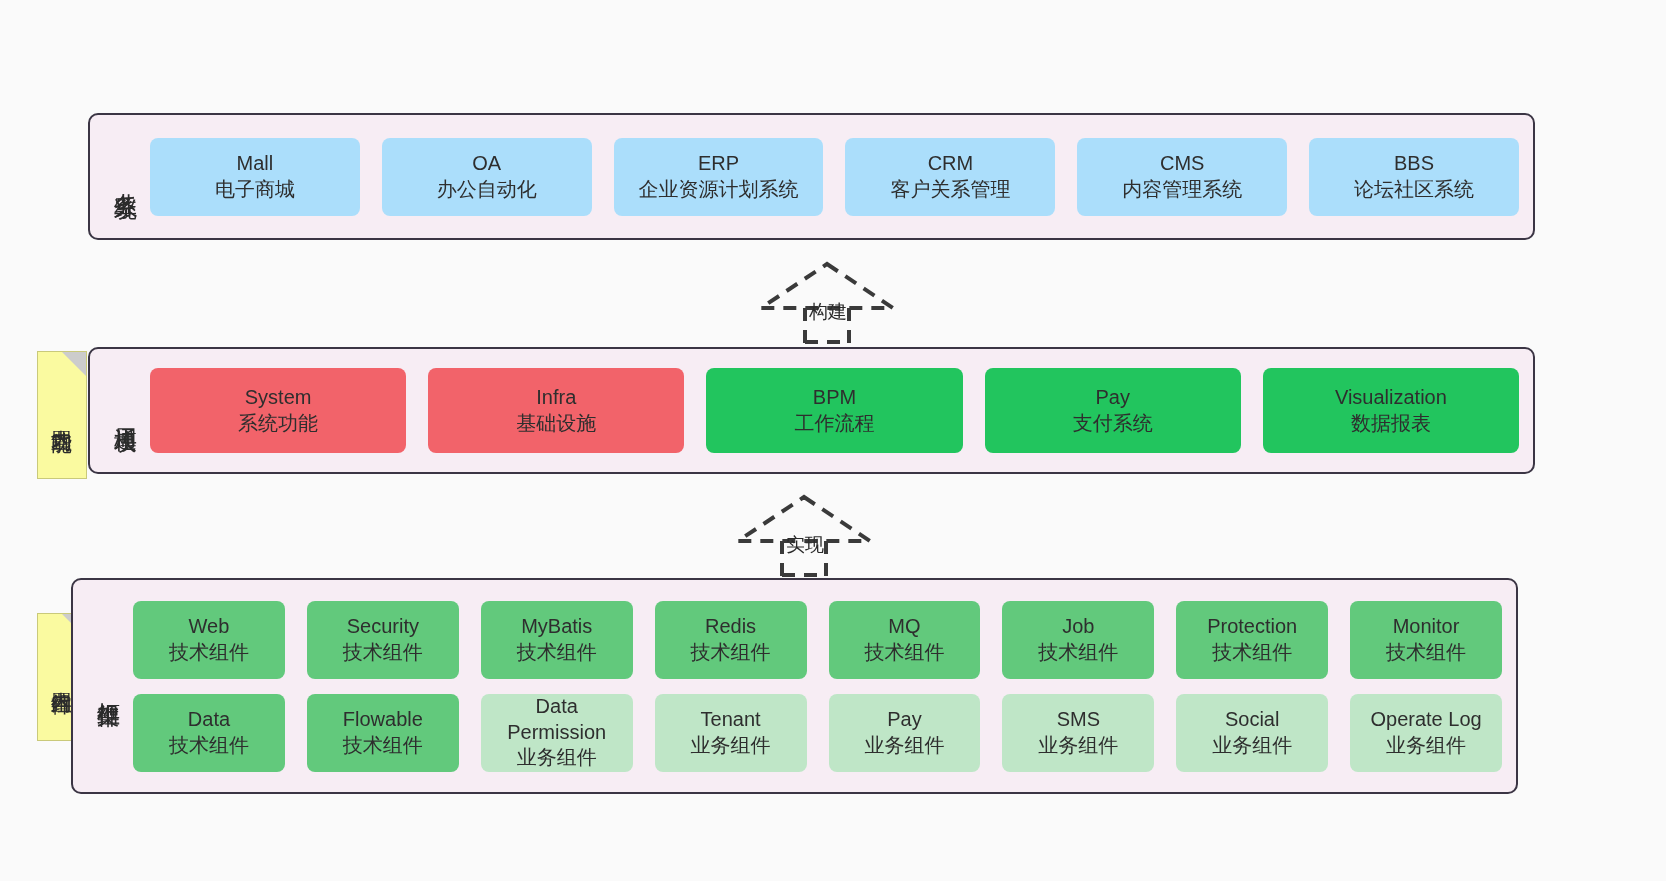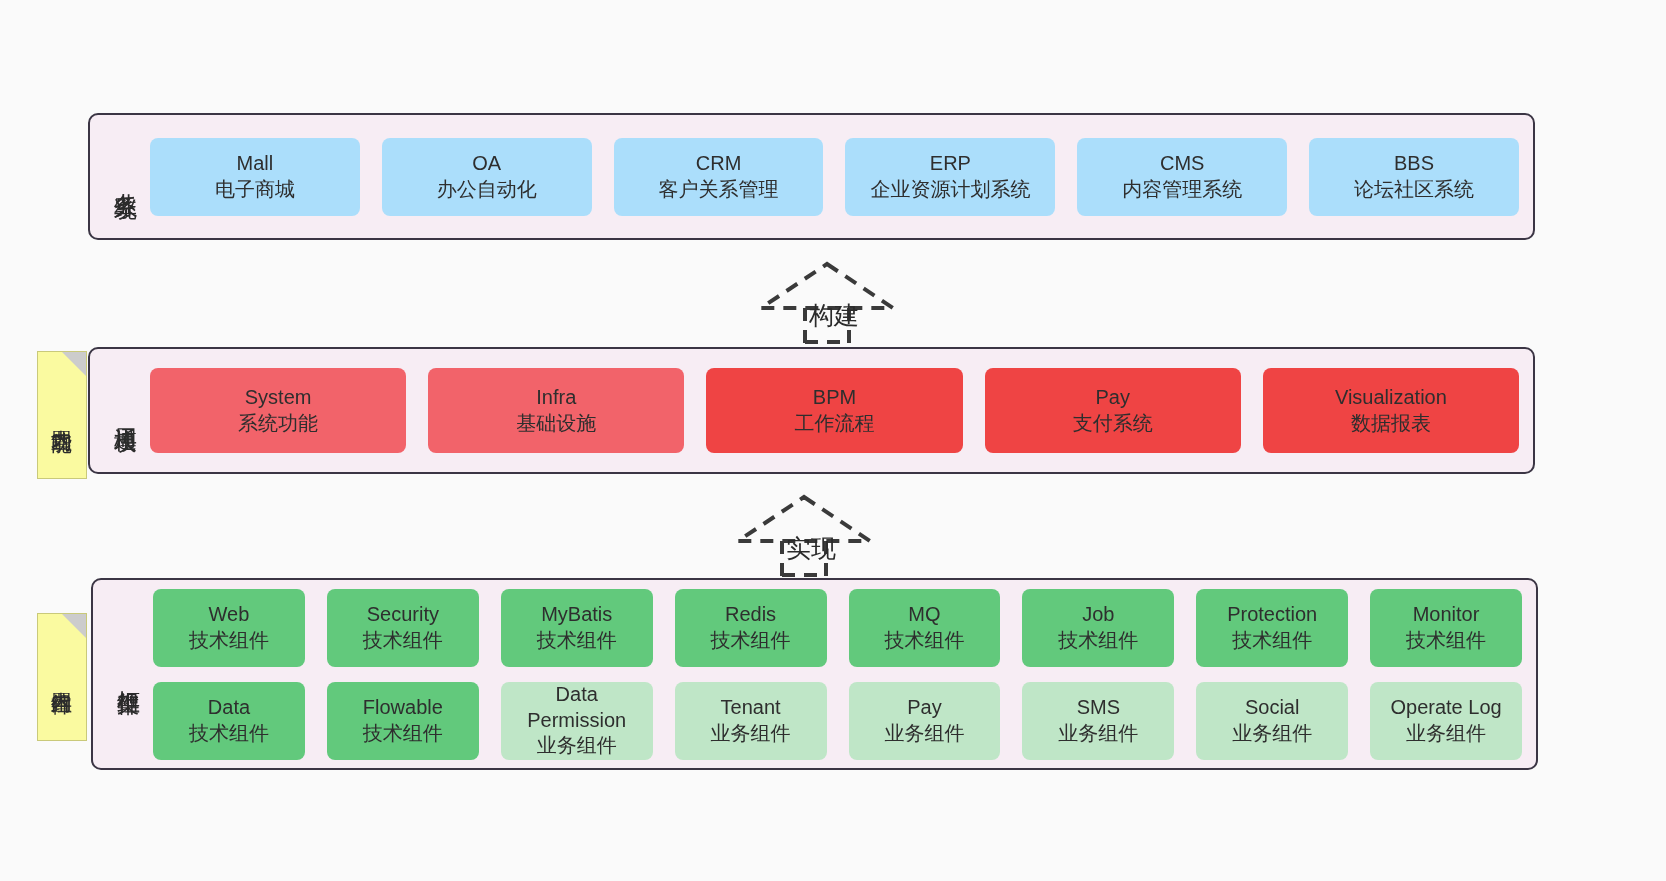--- a/index.html
+++ b/index.html
@@ -83,21 +83,21 @@
   .card .sub { display: block; text-align: center; }
 
   
   .layer-biz .card  { height: 78px; }
   .layer-mod .card  { height: 85px; }
   .layer-fw  .card  { height: 78px; }
 
   
   .c-blue       { background: #ABDEFB; }
   .c-red        { background: #F2636A; }
-  .c-pink       { background: #ef4444; }
+  .c-pink       { background: #22c55e; }
   .c-green      { background: #62C97C; }
   .c-greenlight { background: #BFE6C7; }
 
   
   .note {
     position: absolute;
     box-sizing: border-box;
     background: #FAFAA0;
     border: 1px solid #C9C97A;
     display: flex;
@@ -122,21 +122,21 @@
     border-top: 24px solid #CCCCCC;
   }
 
   
   .connector {
     position: absolute;
   }
   .connector svg { display: block; }
   .conn-label {
     position: absolute;
-    font-size: 25px;
+    font-size: 19px;
     color: #2B2B2B;
     background: transparent;
     white-space: nowrap;
   }
 </style>
 </head>
 <body>
 
 <div id="canvas">
 
@@ -149,27 +149,27 @@
           <span class="ttl">Mall</span>
           <span class="sub">电子商城</span>
         </div>
 
         <div class="card c-blue">
           <span class="ttl">OA</span>
           <span class="sub">办公自动化</span>
         </div>
 
         <div class="card c-blue">
+          <span class="ttl">ERP</span>
+          <span class="sub">企业资源计划系统</span>
+        </div>
+
+        <div class="card c-blue">
           <span class="ttl">CRM</span>
           <span class="sub">客户关系管理</span>
-        </div>
-
-        <div class="card c-blue">
-          <span class="ttl">ERP</span>
-          <span class="sub">企业资源计划系统</span>
         </div>
 
         <div class="card c-blue">
           <span class="ttl">CMS</span>
           <span class="sub">内容管理系统</span>
         </div>
 
         <div class="card c-blue">
           <span class="ttl">BBS</span>
           <span class="sub">论坛社区系统</span>
@@ -239,21 +239,21 @@
       <path d="M 48 84 L 92 84" fill="none" stroke="#3A3A3A" stroke-width="4" stroke-dasharray="13,9"></path>
     </svg>
     <div class="conn-label" style="left:52px; top:41px;">实现</div>
   </div>
 
   <div class="note" style="left:37px; top:613px; width:50px; height:128px;">
     <span class="fold"></span>
     <span>内置组件</span>
   </div>
 
-  <div class="layer layer-fw" style="left:91px; top:578px; width:1447px; height:192px;">
+  <div class="layer layer-fw" style="left:71px; top:578px; width:1447px; height:216px;">
     <div class="layer-title">框架组件</div>
     <div class="layer-body">
 
       <div class="row">
         <div class="card c-green">
           <span class="ttl">Web</span>
           <span class="sub">技术组件</span>
         </div>
         <div class="card c-green">
           <span class="ttl">Security</span>

